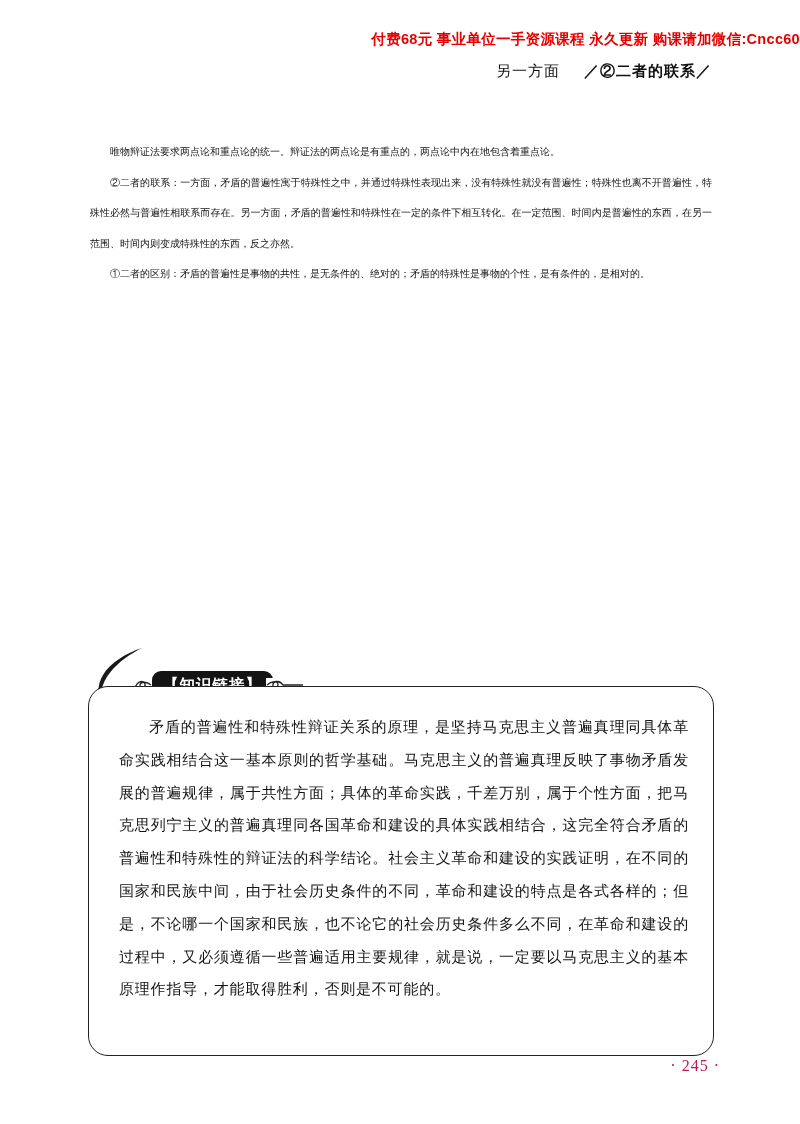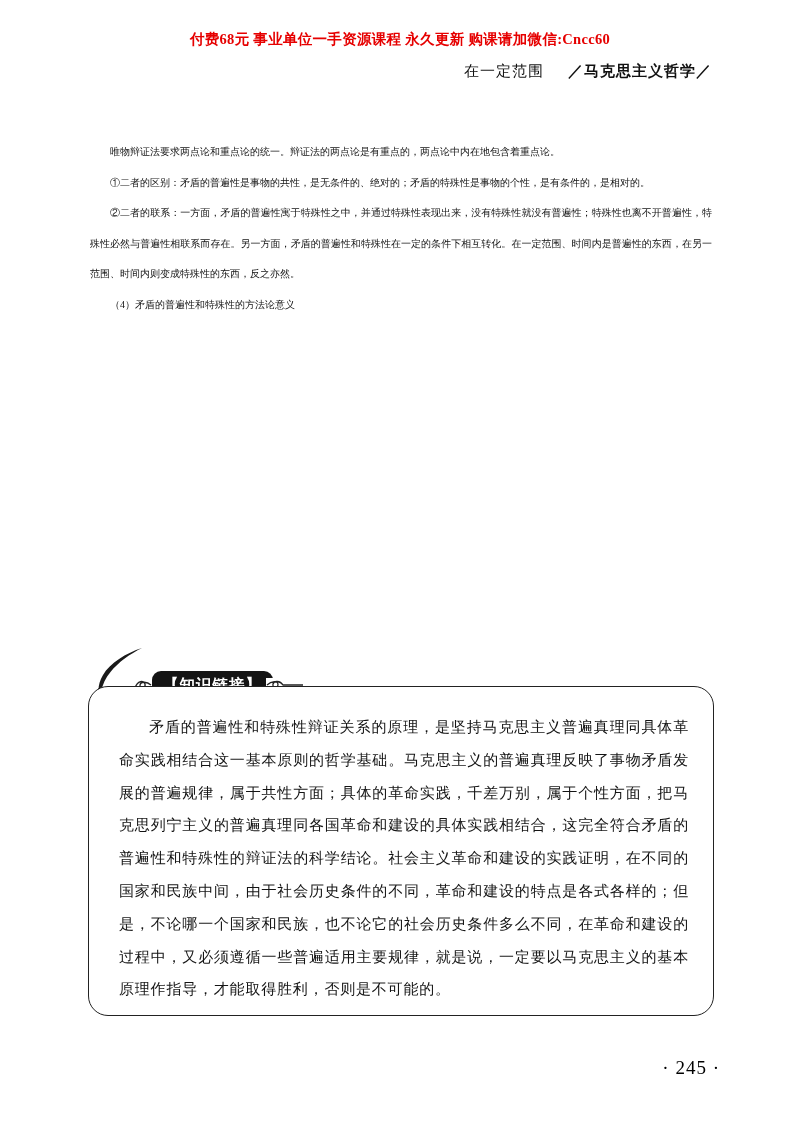--- a/index.html
+++ b/index.html
@@ -12,22 +12,22 @@
     margin: 0 auto;
     font-family: "Liberation Serif", serif;
     color: #1a1a1a;
     overflow: hidden;
   }
   .promo {
     position: absolute;
     top: 30px;
     left: 0;
     right: 0;
-    text-align: center;
-    font-family: Liberation Serif, serif;
+    text-align: right;
+    font-family: Liberation Sans, sans-serif;
     font-weight: bold;
     font-size: 14.5px;
     letter-spacing: 0.3px;
   }
   .running-head {
     position: absolute;
     top: 62px;
     right: 88px;
     font-size: 15px;
     color: #111;
@@ -43,21 +43,21 @@
     line-height: 30.5px;
     text-align: justify;
     color: #141414;
   }
   .body-text p { text-indent: 2em; }
   .kb-box {
     position: absolute;
     left: 88px;
     right: 86px;
     top: 686px;
-    height: 330px;
+    height: 370px;
     border: 1.6px solid #222;
     border-radius: 20px;
     background: #fff;
   }
   .kb-content {
     padding: 24px 24px 0 30px;
     font-size: 15px;
     line-height: 32.8px;
     text-align: justify;
     text-indent: 2em;
@@ -94,42 +94,41 @@
   .flourish-right {
     position: absolute;
     left: 266px;
     top: 678px;
     background: #fff;
   }
   .page-number {
     position: absolute;
     right: 80px;
     top: 1057px;
-    font-size: 19px;
+    font-size: 16px;
     letter-spacing: 1px;
-    color: #000000;
+    color: #be185d;
     margin-left: 32px;
   }
 </style>
 </head>
 <body>
 
 <div class="page">
 
   <div class="promo" style="color: rgb(230, 0, 0);">付费68元 事业单位一手资源课程 永久更新 购课请加微信:Cncc60</div>
 
   <div class="running-head">
-    <span class="section">在一定范围</span><span class="chapter">／马克思主义哲学／</span>
+    <span class="section">另一方面</span><span class="chapter">／②二者的联系／</span>
   </div>
 
   <div class="body-text">
     <p>唯物辩证法要求两点论和重点论的统一。辩证法的两点论是有重点的，两点论中内在地包含着重点论。</p>
+    <p>②二者的联系：一方面，矛盾的普遍性寓于特殊性之中，并通过特殊性表现出来，没有特殊性就没有普遍性；特殊性也离不开普遍性，特殊性必然与普遍性相联系而存在。另一方面，矛盾的普遍性和特殊性在一定的条件下相互转化。在一定范围、时间内是普遍性的东西，在另一范围、时间内则变成特殊性的东西，反之亦然。</p>
     <p>①二者的区别：矛盾的普遍性是事物的共性，是无条件的、绝对的；矛盾的特殊性是事物的个性，是有条件的，是相对的。</p>
-    <p>②二者的联系：一方面，矛盾的普遍性寓于特殊性之中，并通过特殊性表现出来，没有特殊性就没有普遍性；特殊性也离不开普遍性，特殊性必然与普遍性相联系而存在。另一方面，矛盾的普遍性和特殊性在一定的条件下相互转化。在一定范围、时间内是普遍性的东西，在另一范围、时间内则变成特殊性的东西，反之亦然。</p>
-    <p>（4）矛盾的普遍性和特殊性的方法论意义</p>
   </div>
 
   <svg class="quill" viewBox="0 0 54 56" aria-hidden="true">
     <path d="M50 2 C34 7 18 17 11 29 C8 34 6.5 39 6.5 44 L9.5 45 C10.5 38 13.5 32 18.5 26 C26.5 16 38 8 50 2 Z" fill="#1a1a1a"></path>
     <path d="M7.5 43 L2 52" stroke="#1a1a1a" stroke-width="2.4" stroke-linecap="round" fill="none"></path>
     <path d="M46 6 C36 10.5 27 17.5 20.5 25.5" stroke="#ffffff" stroke-width="1.1" fill="none"></path>
     <path d="M41 11 C33 15 26.5 20.5 21.5 27" stroke="#ffffff" stroke-width="0.9" fill="none"></path>
   </svg>
 
   <svg class="flourish-left" width="18" height="14" viewBox="0 0 18 14" aria-hidden="true">

